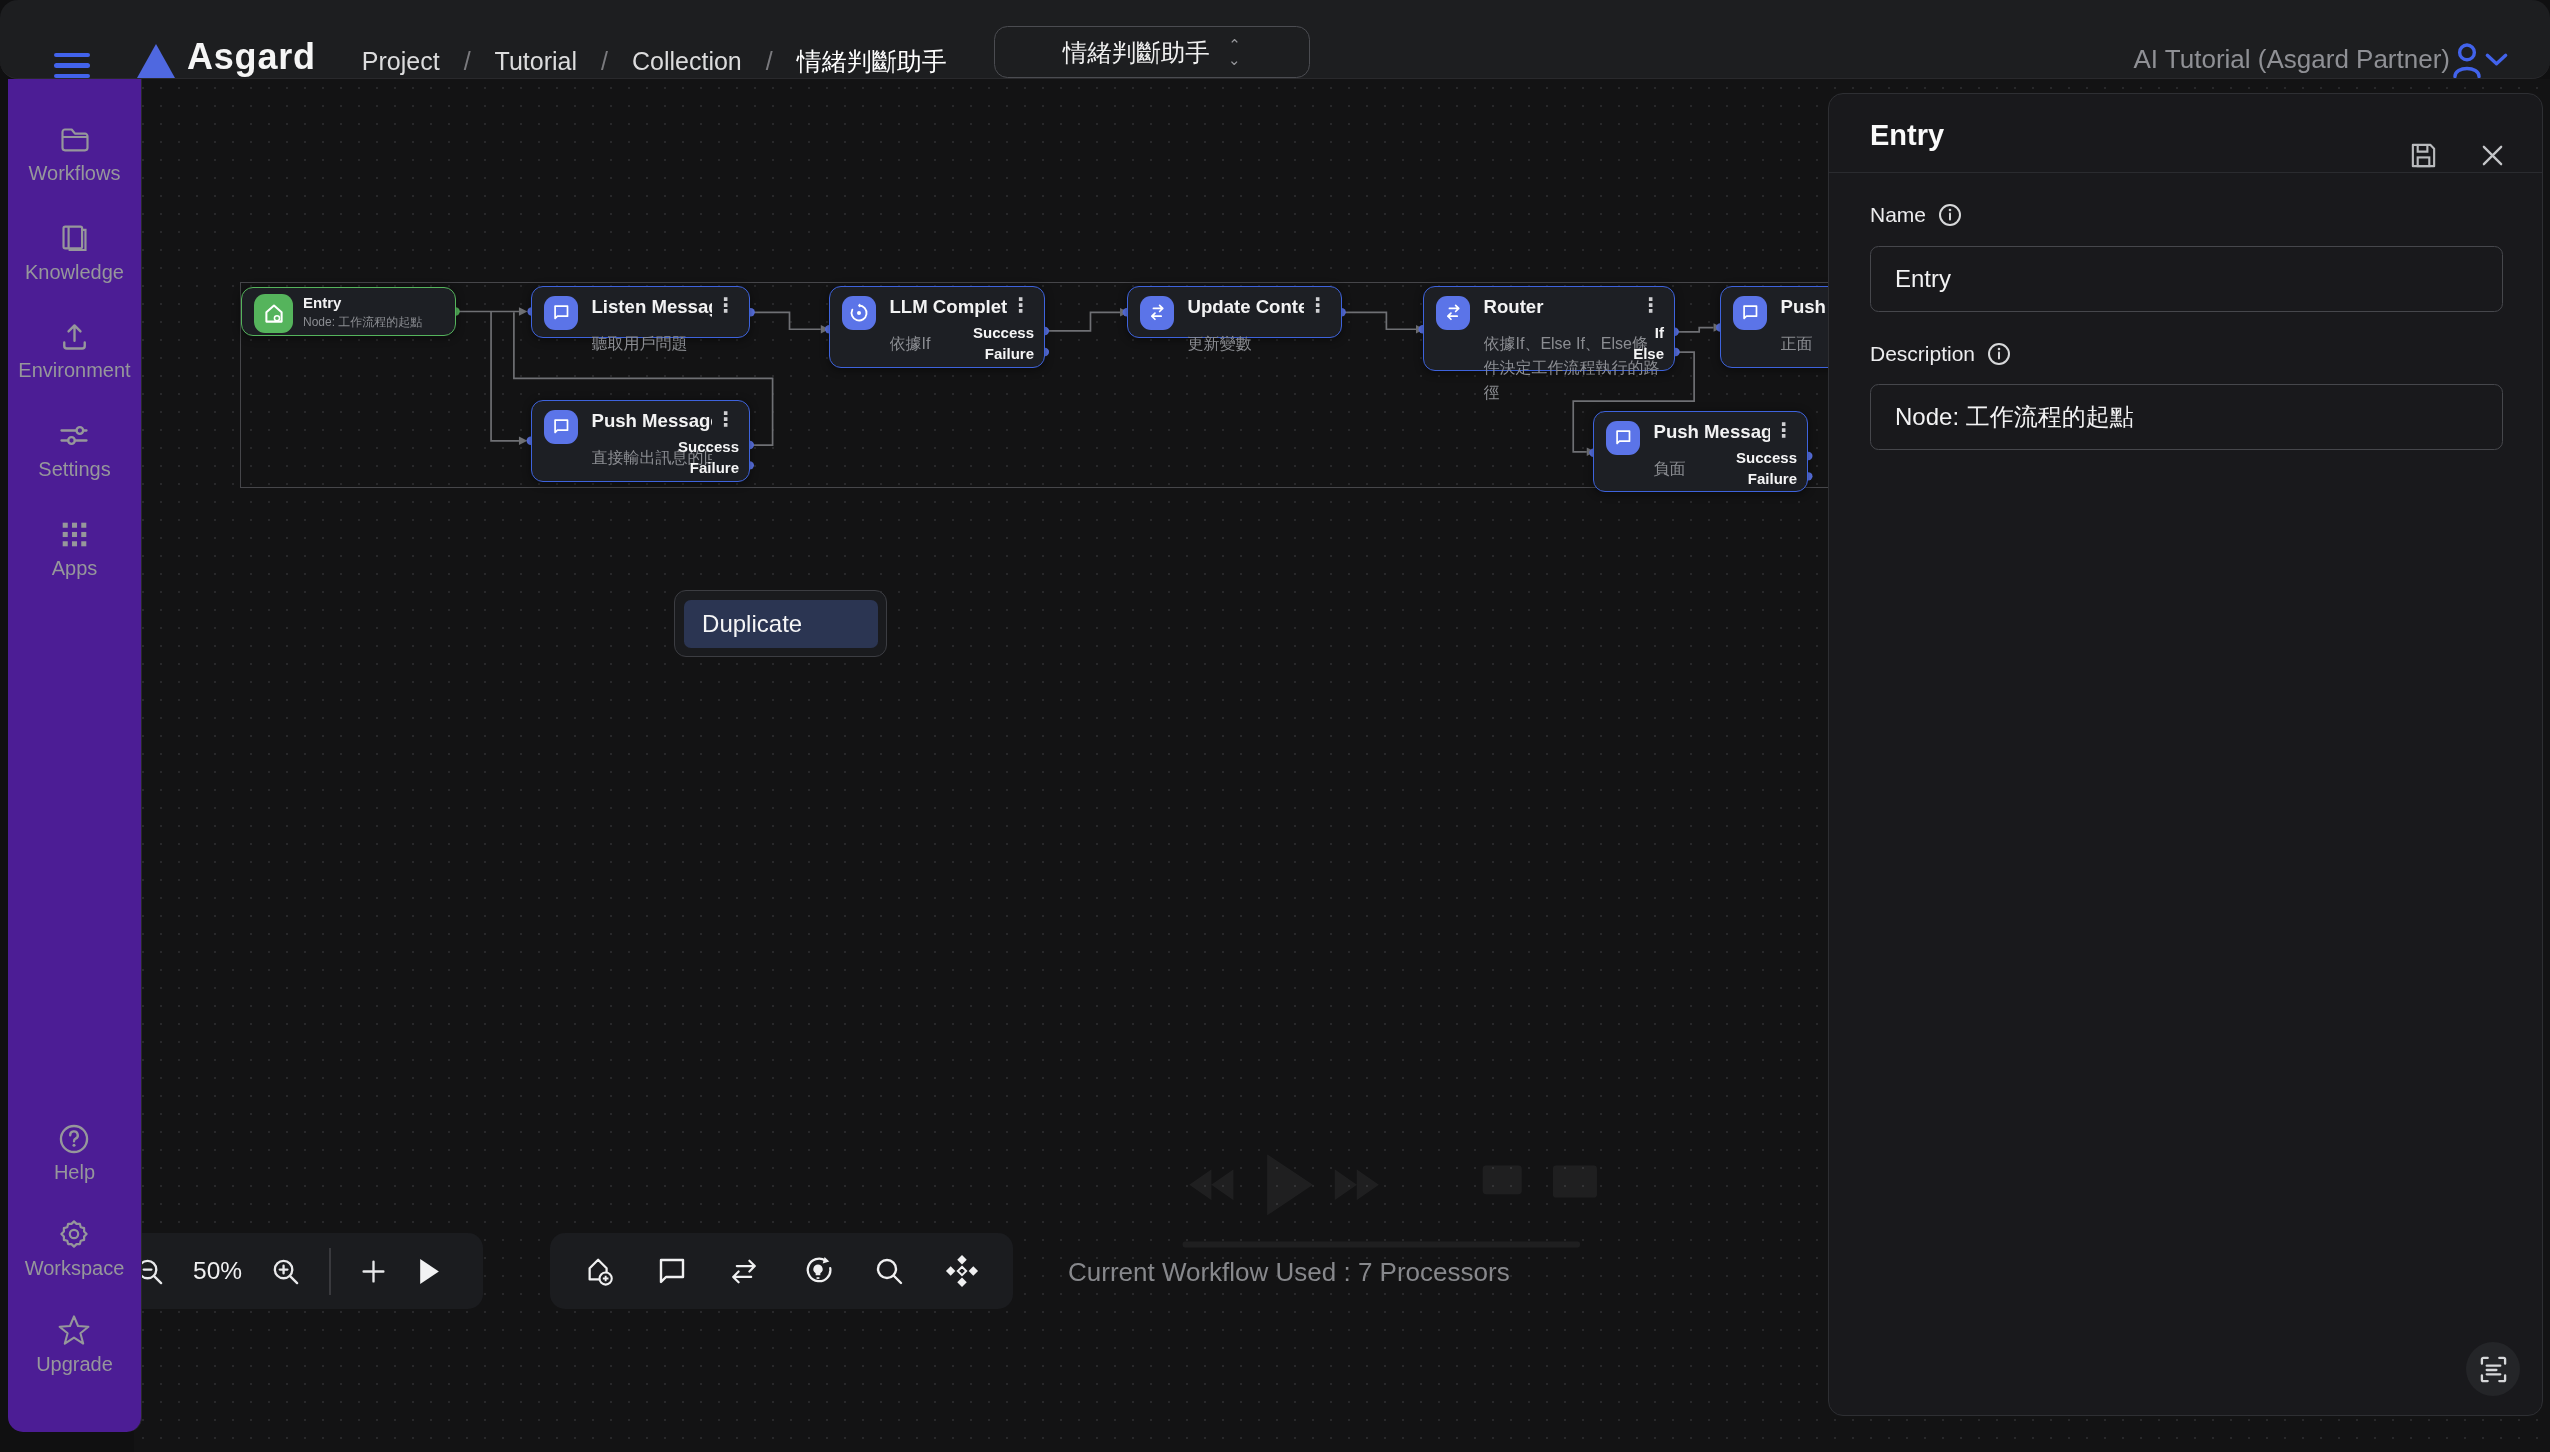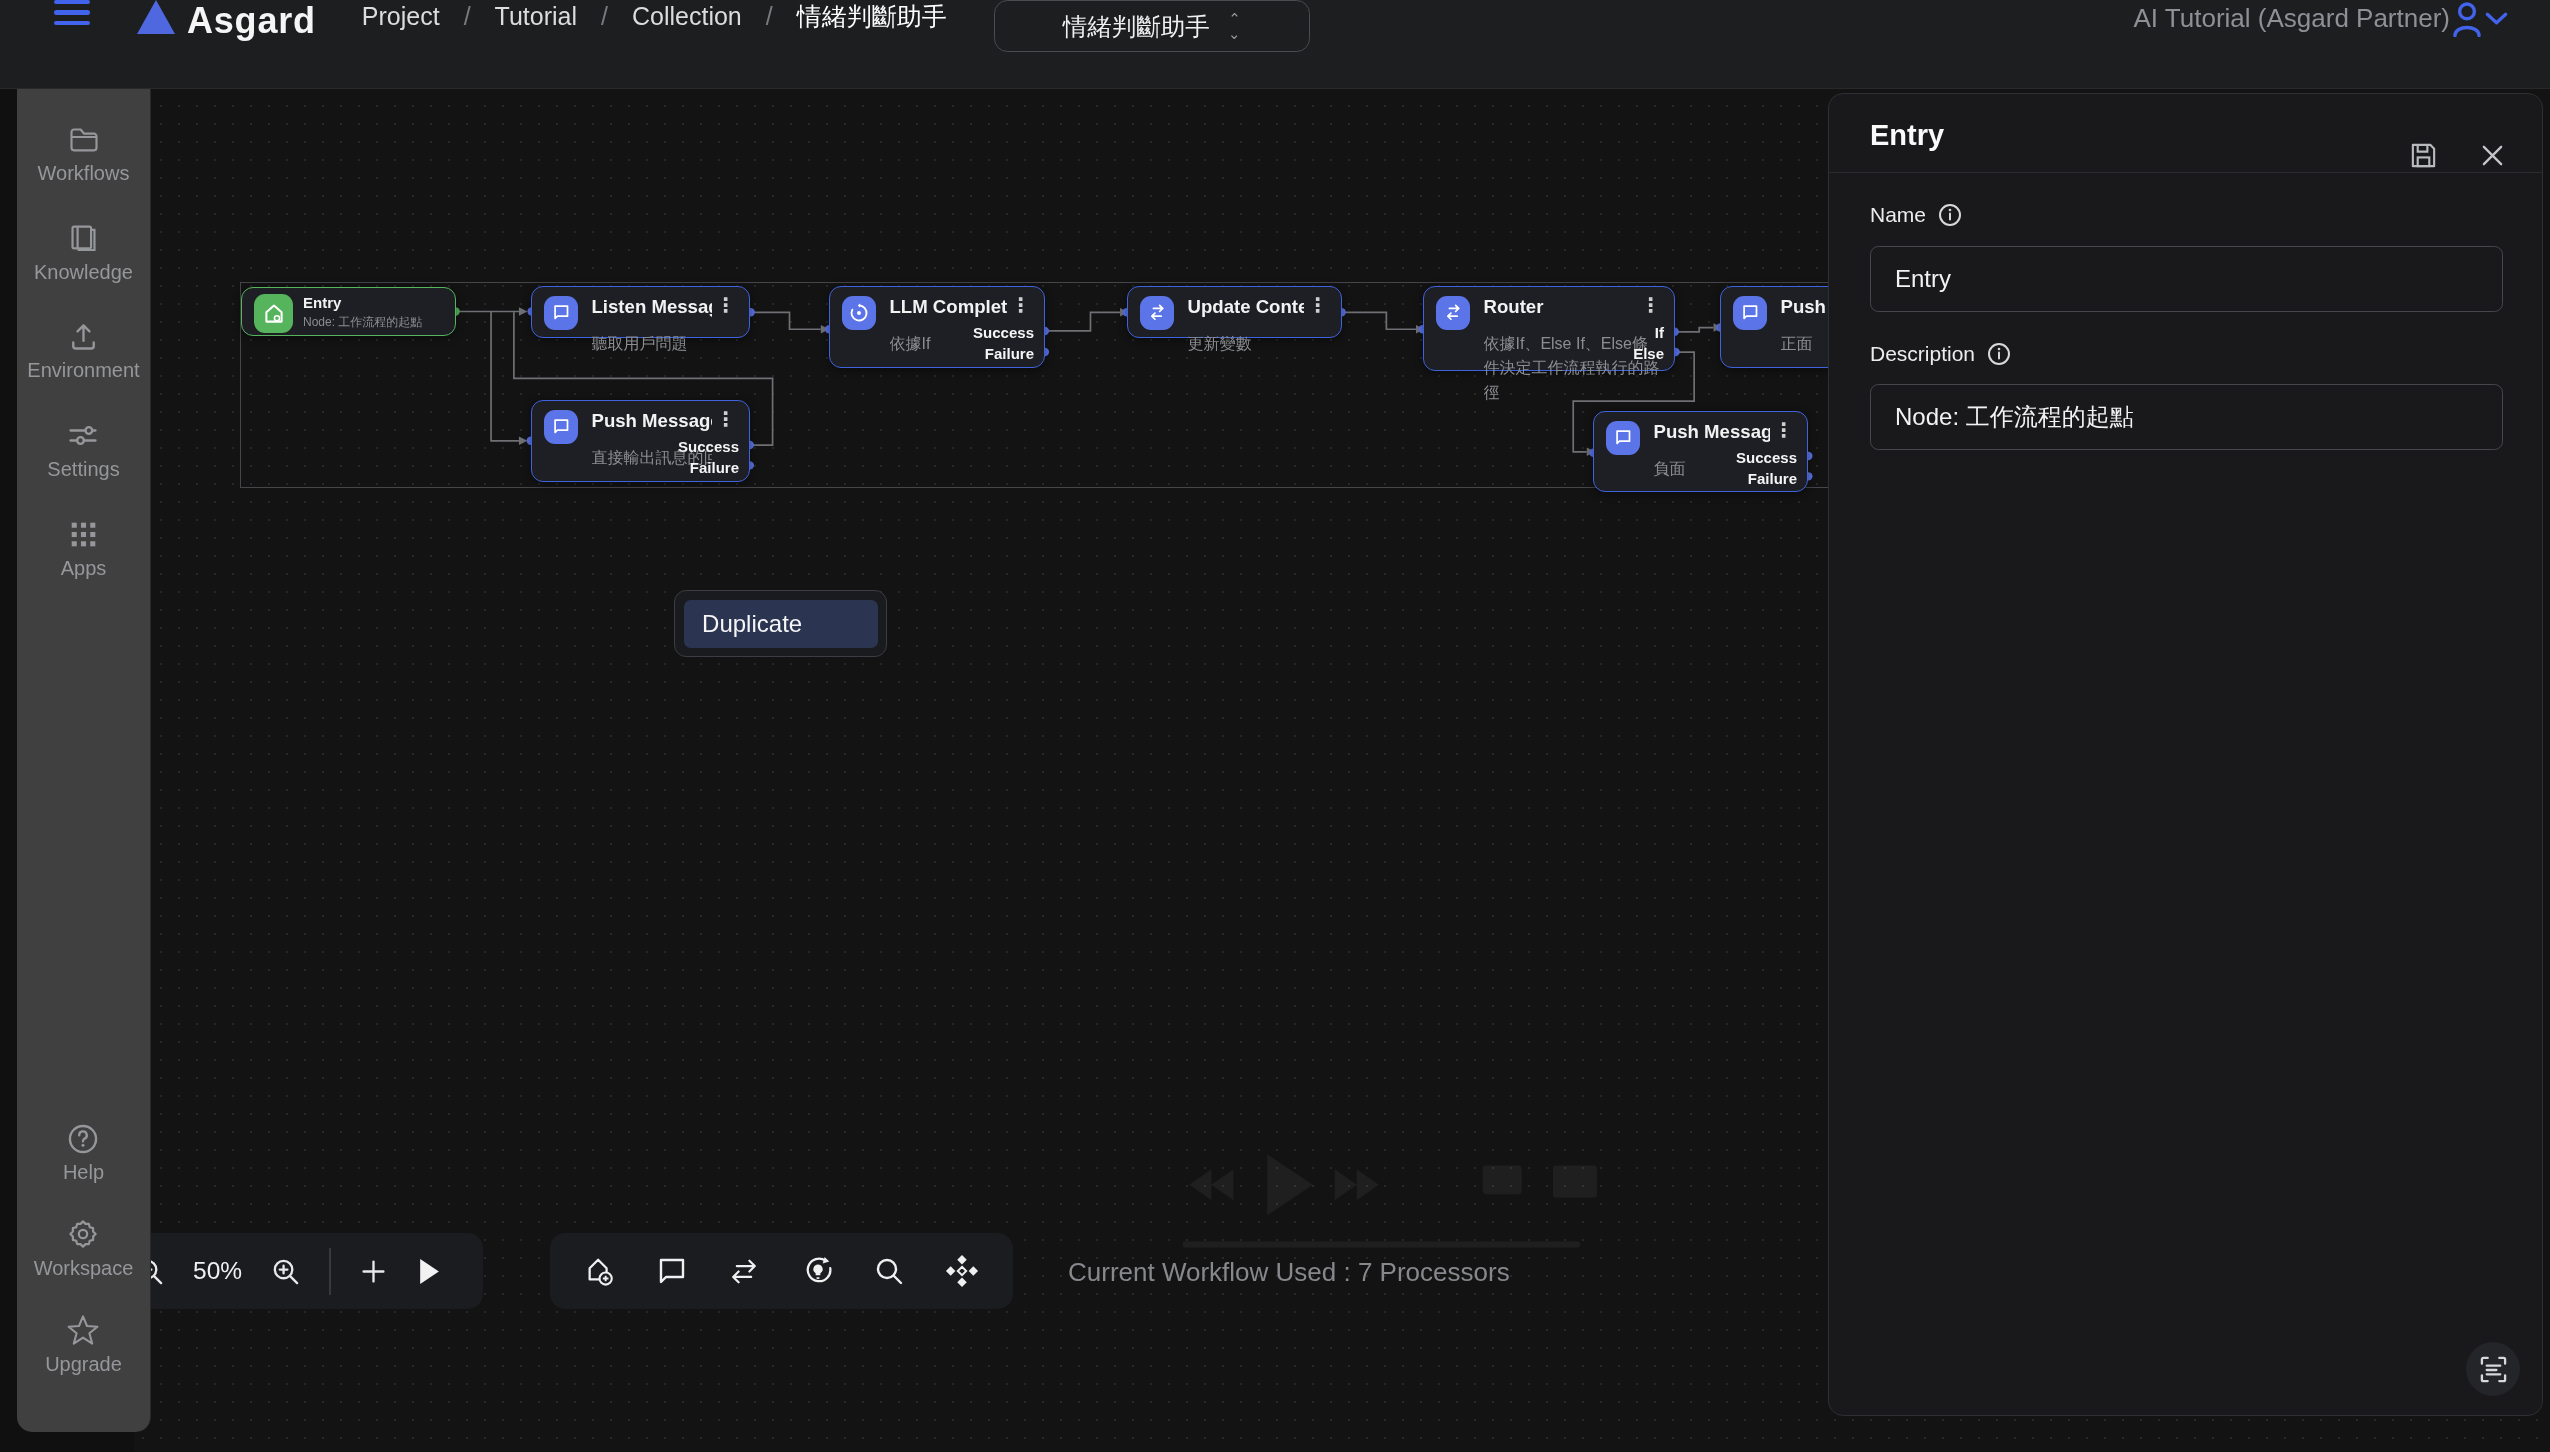--- a/index.html
+++ b/index.html
@@ -1,42 +1,42 @@
 <!DOCTYPE html>
 <html style="font-size:13.5px"><head>
 <meta charset="utf-8">
 <style>
   * { margin:0; padding:0; box-sizing:border-box; }
   html,body { width:2550px; height:1453px; overflow:hidden; background:#101011;
     font-family:"Liberation Sans","DejaVu Sans",sans-serif; }
 
   
-  .navbar { position:absolute; left:0; top:0; width:2550px; height:89px;
-    background:#1d1e20; display:flex; align-items:flex-start; z-index:50;
-    border-bottom:0.8px solid #29292c; }
+  .navbar { position:absolute; left:0; top:0; width:2550px; height:79px;
+    background:#1d1e20; display:flex; align-items:flex-end; z-index:50;
+    border-bottom:0.8px solid #29292c;border-radius:18px; }
   .hamburger { width:36px; height:25px; margin-left:54px; display:flex; flex-direction:column;
     justify-content:space-between; cursor:pointer; }
   .hamburger span { display:block; height:4.2px; border-radius:2.5px; background:#4263eb; }
   .logo-triangle { width:0; height:0; margin-left:47px;
     border-left:19.4px solid transparent; border-right:19.4px solid transparent;
     border-bottom:34px solid #4f68e0; }
   .logo-text { color:#f5f5f5; font-size:36px; font-weight:bold; letter-spacing:0.8px; margin-left:12px; }
   .breadcrumb { display:flex; align-items:center; margin-left:46px; gap:24px; font-size:25px; color:#dcdcdd; }
   .breadcrumb .sep { color:#7a7a7e; }
   .breadcrumb .crumb-current { color:#ffffff; }
   .wf-select { margin-left:47px; width:316px; height:52px; border:1.7px solid #4b4c51; border-radius:13.5px;
     display:flex; align-items:center; justify-content:center; gap:18.6px; color:#f0f0f0; font-size:24.5px;
     background:transparent; cursor:pointer; }
   .updown { display:flex; flex-direction:column; gap:1.7px; color:#9a9b9f; font-size:15px; line-height:12px; }
   .nav-right { margin-left:auto; margin-right:41px; display:flex; align-items:center; }
   .account-label { color:#8f9095; font-size:26px; }
 
   
-  .sidebar { position:absolute; left:17px; top:79px; width:134px; height:1353px;
-    background:#404040; border-right:0.8px solid #29292c; border-radius:0 0 15px 15px;
+  .sidebar { position:absolute; left:8px; top:79px; width:134px; height:1353px;
+    background:#4c1d95; border-right:0.8px solid #29292c; border-radius:0 0 15px 15px;
     display:flex; flex-direction:column; align-items:center; z-index:40; }
   .side-item { display:flex; flex-direction:column; align-items:center; gap:6.8px;
     color:#96979b; cursor:pointer; }
   .side-item .lbl { font-size:20px; }
   .side-top { display:flex; flex-direction:column; gap:37px; margin-top:44px; align-items:center; }
   .side-bottom { display:flex; flex-direction:column; gap:34px; margin-top:auto; margin-bottom:56px; align-items:center; }
   .sicon { width:32px; height:32px; display:flex; align-items:center; justify-content:center; }
 
   
   .canvas { position:absolute; left:134px; top:79px; width:2416px; height:1373px;

